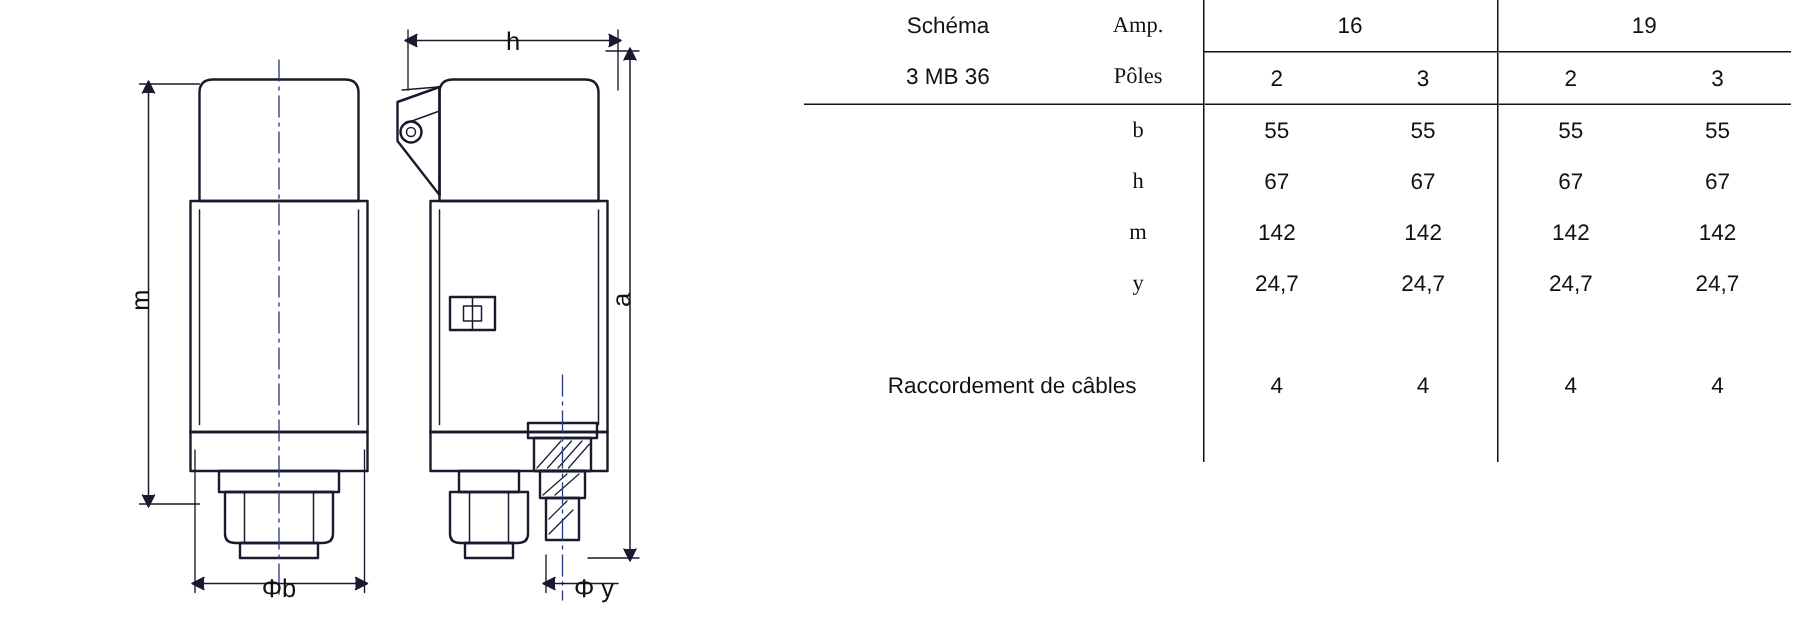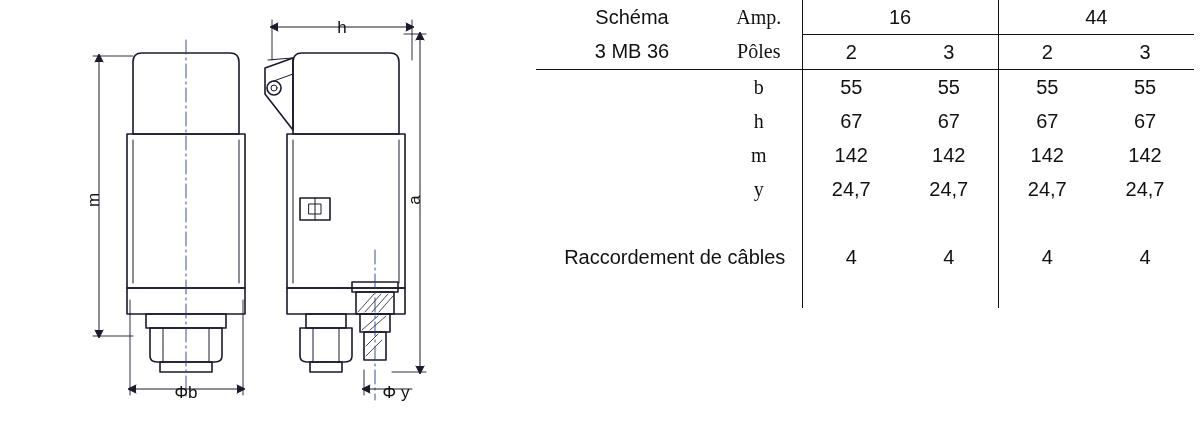--- a/index.html
+++ b/index.html
@@ -37,21 +37,21 @@
     position: absolute;
     left: 530px;
     top: 0;
     width: 670px;
     height: 427px;
   }
   table.spec {
     border-collapse: collapse;
     width: 658px;
     margin-left: 6px;
-    font-size: 20px;
+    font-size: 15px;
   }
   table.spec td, table.spec th {
     padding: 0;
     vertical-align: middle;
     font-weight: normal;
     text-align: center;
     height: 34px;
   }
   .lbl {
     text-align: left;
@@ -194,21 +194,21 @@
           <col class="col-val">
         <col class="col-val">
           <col class="col-val">
       </colgroup>
       <tbody>
 
         <tr class="row-head">
           <td class="lbl bold">Schéma</td>
           <td class="bold lbl-right">Amp.</td>
           <td class="bold bl thin-b" colspan="2">16</td>
-          <td class="bold bl thin-b" colspan="2">44</td>
+          <td class="bold bl thin-b" colspan="2">19</td>
         </tr>
 
         <tr class="row-head bb">
           <td class="lbl bold">3 MB 36</td>
           <td class="bold lbl-right">Pôles</td>
           <td class="bold bl">2</td>
           <td class="bold">3</td>
           <td class="bold bl">2</td>
           <td class="bold">3</td>
         </tr>

